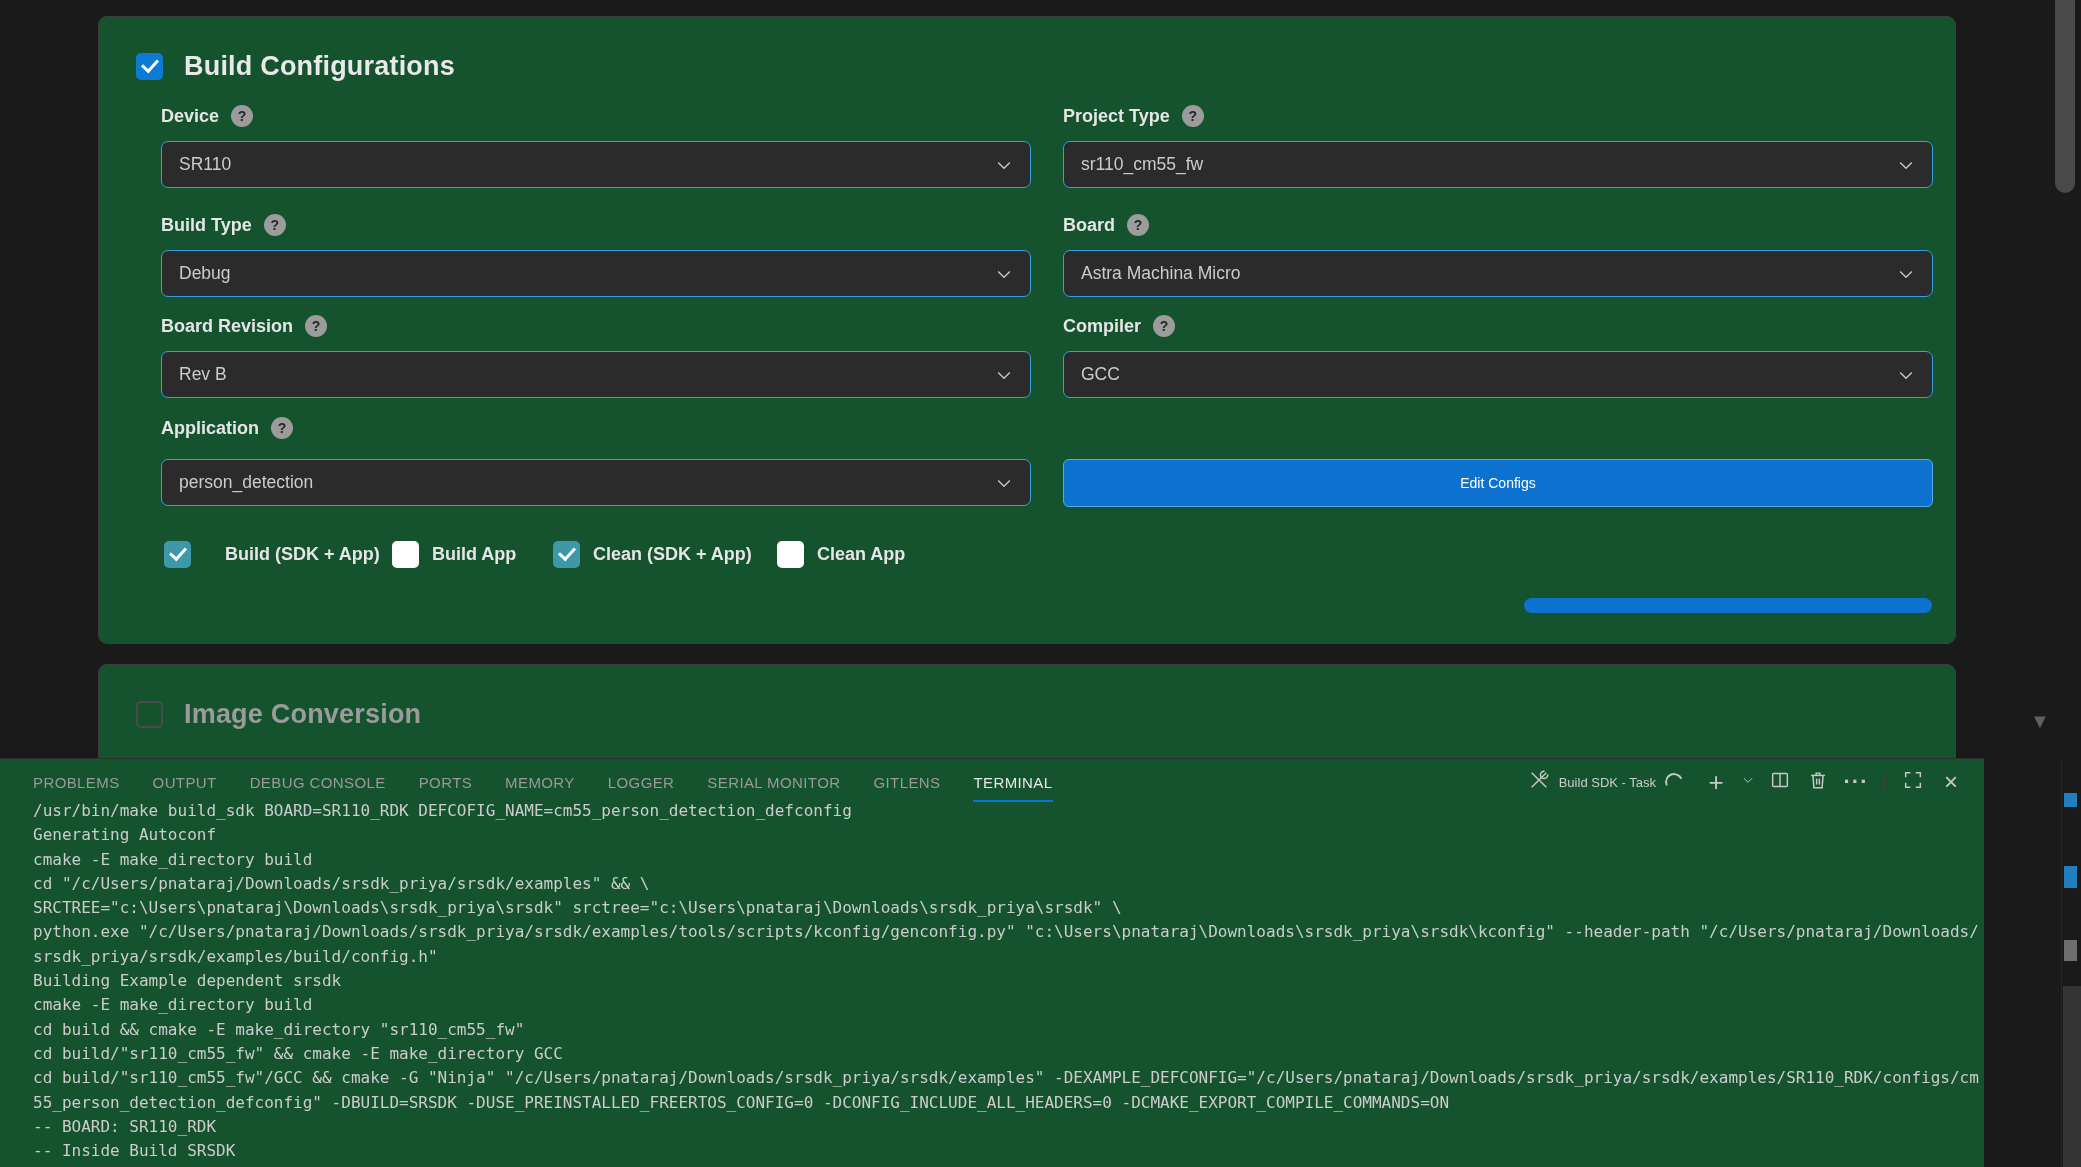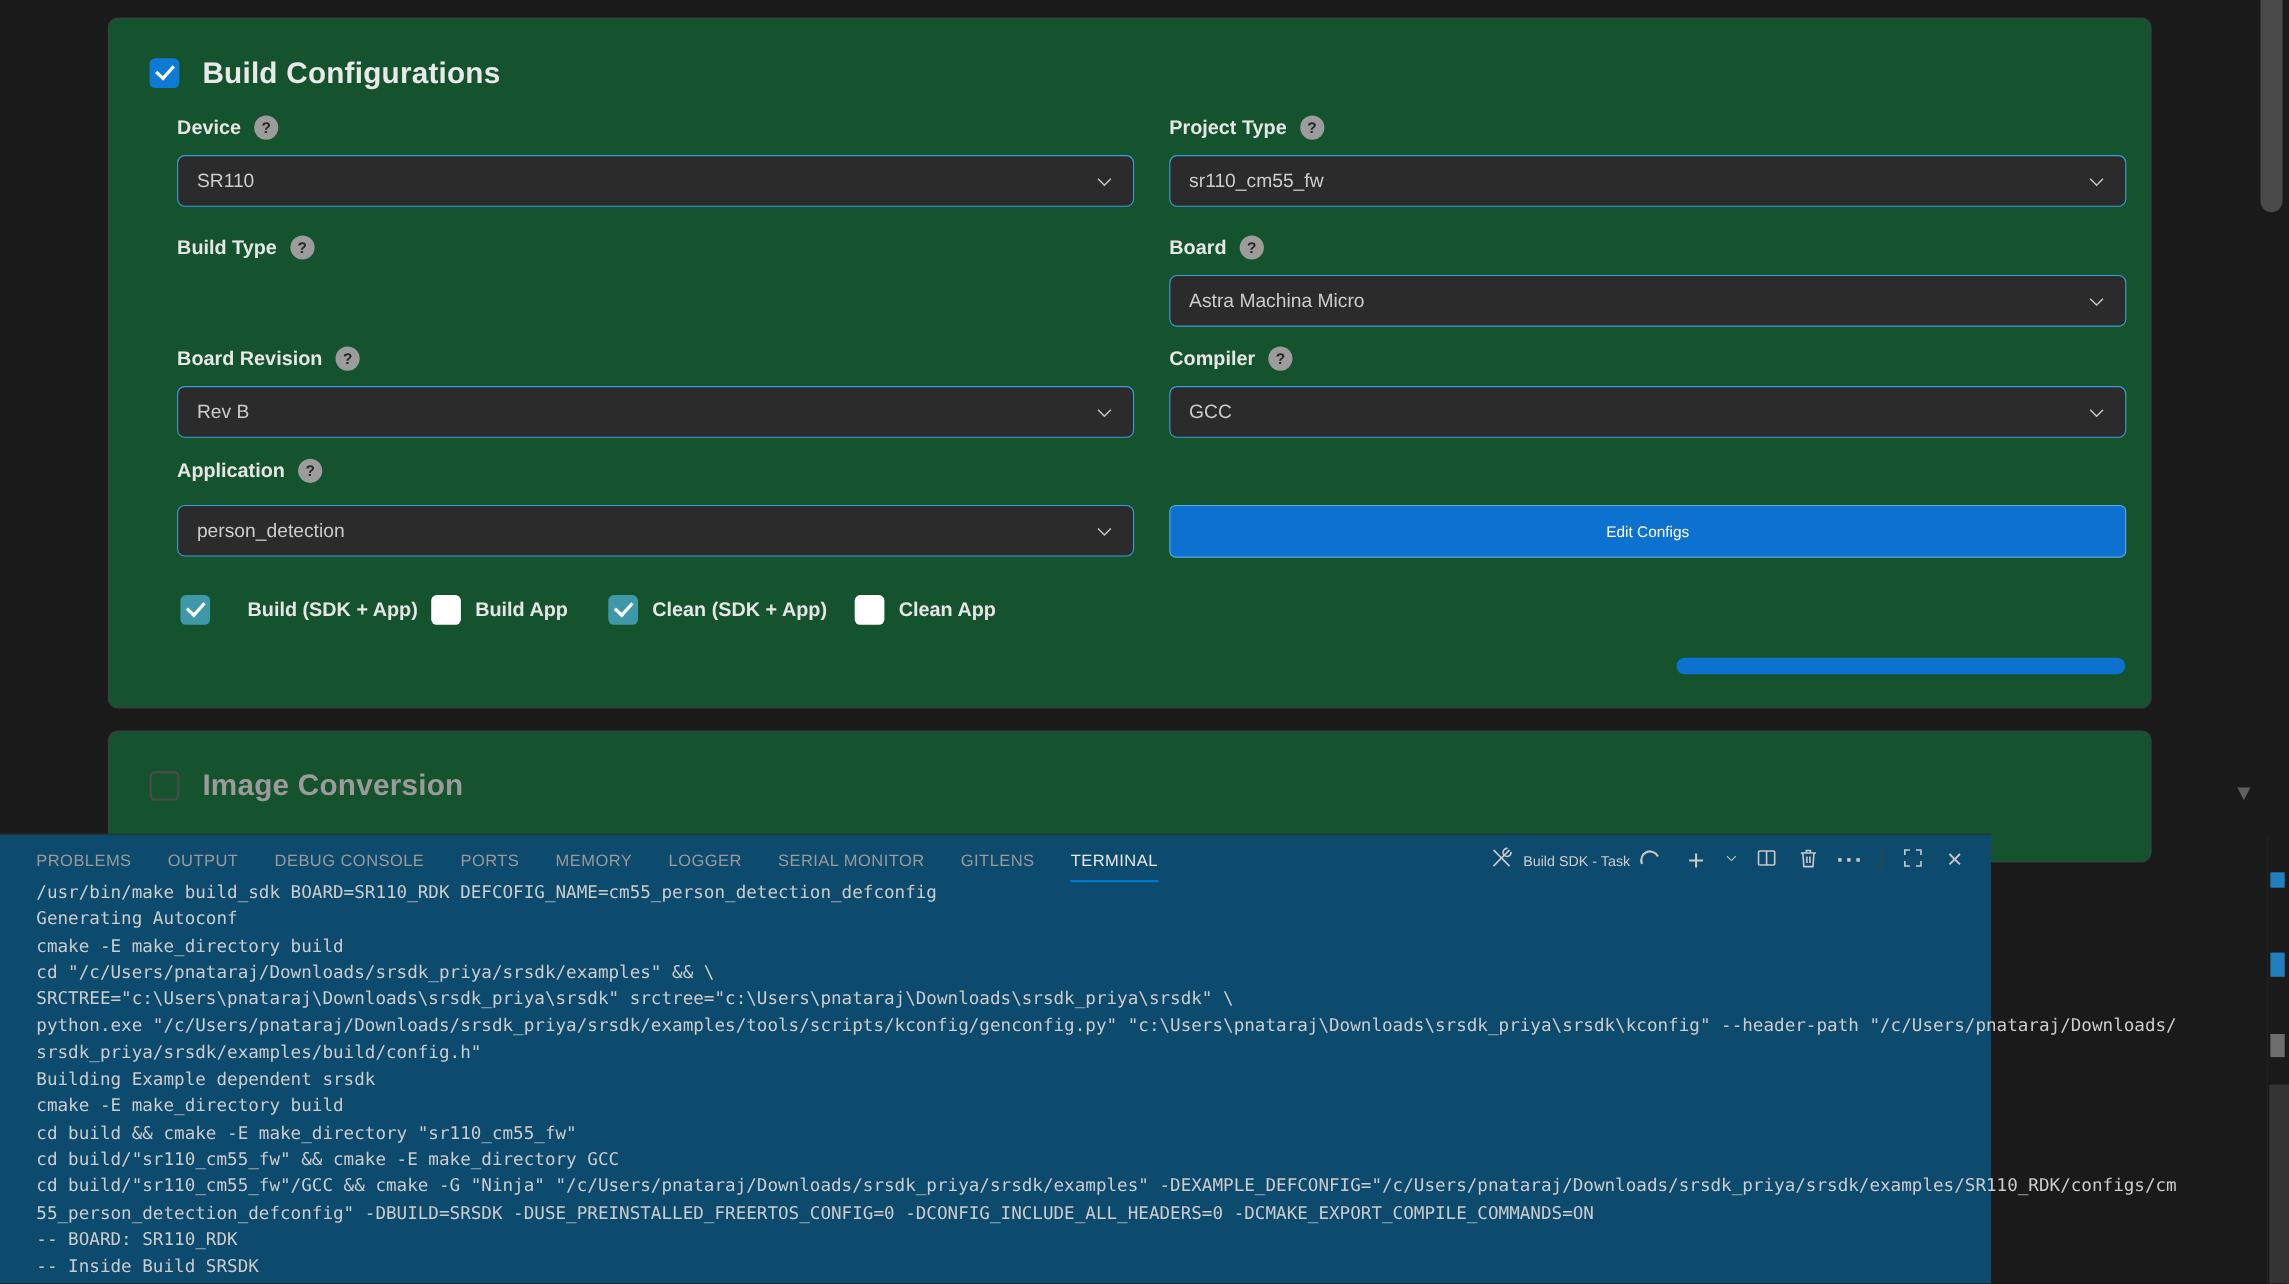--- a/index.html
+++ b/index.html
@@ -66,21 +66,21 @@
   .progress {
     position:absolute; left:1425px; top:581px; width:408px; height:15px;
     background:#0d72cf; border-radius:8px;
   }
 
   
   .wv-scrollthumb { position:absolute; left:2055px; top:0; width:20px; height:193px; background:#4a4a4a; border-radius:0 0 10px 10px; cursor:pointer; }
   .scroll-hint { position:absolute; left:2030px; top:710px; font-size:20px; color:#5f5f5f; }
 
   
-  .panel { position:absolute; left:0; top:758px; width:1810px; height:409px; background:#0c4a6e; border-top:1px solid #2e2e2e; z-index:5; }
+  .panel { position:absolute; left:0; top:758px; width:1984px; height:409px; background:#14532d; border-top:1px solid #2e2e2e; z-index:5; }
   .tabbar { position:absolute; left:33px; top:0; height:46px; display:flex; align-items:center; gap:33px; }
   .ptab {
     font-size:15px; letter-spacing:.4px; color:#9a9a9a; cursor:pointer;
     height:40px; display:flex; align-items:center; border-bottom:2px solid transparent; padding-top:2px;
   }
   .ptab.active { color:#e8e8e8; border-bottom-color:#0078d4; }
 
   .panel-actions { position:absolute; right:20px; top:0; height:46px; display:flex; align-items:center; gap:12px; }
   .task-item { display:flex; align-items:center; gap:9px; margin-right:8px; cursor:pointer; }
   .task-item .tlabel { color:#cccccc; font-size:13px; }
@@ -150,20 +150,28 @@
                 <path d="M5 9l7 7 7-7"></path>
               </svg>
           </span>
         </div>
       </div>
 
       <div class="field col-l" style="top:196px;">
         <div class="flabel">
           <span class="txt">Build Type</span>
           <span class="help">?</span>
+        </div>
+        <div class="select">
+          <span>Debug</span>
+          <span class="chev">
+            <svg class="ic" width="20" height="20" viewBox="0 0 24 24">
+                <path d="M5 9l7 7 7-7"></path>
+              </svg>
+          </span>
         </div>
       </div>
       <div class="field col-r" style="top:196px;">
         <div class="flabel">
           <span class="txt">Board</span>
           <span class="help">?</span>
         </div>
         <div class="select">
           <span>Astra Machina Micro</span>
           <span class="chev">

